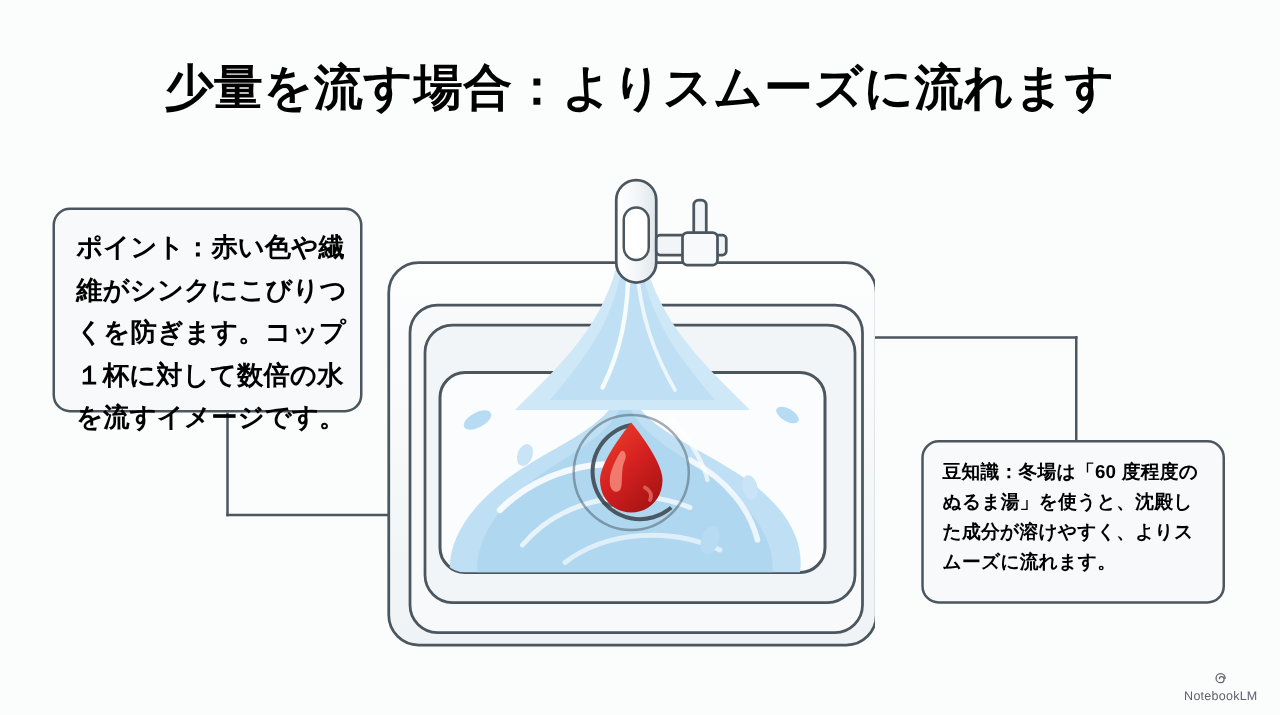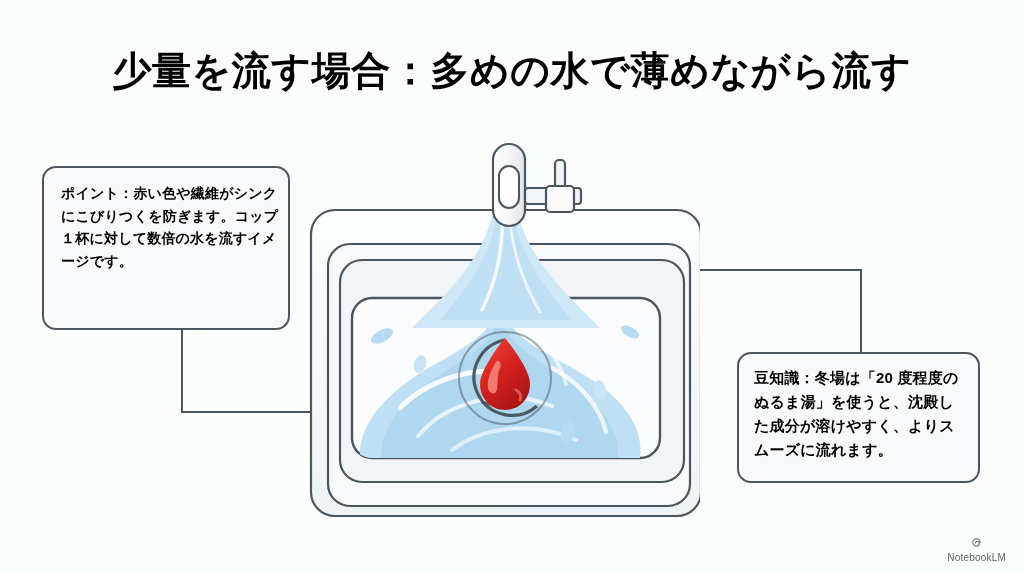--- a/index.html
+++ b/index.html
@@ -34,21 +34,21 @@
   }
   
   .callout {
     position: absolute;
     box-sizing: border-box;
     background: #f7f9fa;
     border: 2px solid #4c565f;
     border-radius: 14px;
     color: #000000;
     font-weight: bold;
-    font-size: 14px;
+    font-size: 21px;
     line-height: 1.62;
     padding: 14px 4px 14px 17px;
     letter-spacing: 0.2px;
   }
   .callout-left {
     left: 42px;
     top: 166px;
     width: 248px;
     height: 164px;
   }
@@ -100,21 +100,21 @@
     letter-spacing: 0.2px;
     flex-direction: column;
   }
   .watermark svg { display: block; }
 </style>
 </head>
 <body>
 
 <div class="slide" style="background: rgb(251, 252, 252);">
 
-  <div class="title">少量を流す場合：多めの水で薄めながら流す</div>
+  <div class="title">少量を流す場合：よりスムーズに流れます</div>
 
   <div class="conn conn-v conn-l-v"></div>
   <div class="conn conn-h conn-l-h"></div>
 
   <div class="conn conn-h conn-r-h"></div>
   <div class="conn conn-v conn-r-v"></div>
 
   <div class="sink-wrap">
     <svg class="sink-svg" viewBox="0 0 400 380" xmlns="http://www.w3.org/2000/svg">
       <defs>
@@ -203,21 +203,21 @@
                  C219,270 230,259 230,244 C230,228 205,198 205,198 Z" fill="url(#dropGrad)"></path>
         <path d="M196,222 C190,232 187,240 188,248 C189,253 193,255 196,252
                  C199,248 196,236 200,228 C202,224 199,218 196,222 Z" fill="#f4897a" opacity="0.85"></path>
         <path d="M216,250 C220,252 222,256 220,260" fill="none" stroke="#f4897a" stroke-width="3" stroke-linecap="round" opacity="0.6"></path>
       </g>
     </svg>
   </div>
 
   <div class="callout callout-left">ポイント：赤い色や繊維がシンクにこびりつくを防ぎます。コップ１杯に対して数倍の水を流すイメージです。</div>
 
-  <div class="callout callout-right">豆知識：冬場は「20 度程度のぬるま湯」を使うと、沈殿した成分が溶けやすく、よりスムーズに流れます。</div>
+  <div class="callout callout-right">豆知識：冬場は「60 度程度のぬるま湯」を使うと、沈殿した成分が溶けやすく、よりスムーズに流れます。</div>
 
   <div class="watermark">
     <span>
       <svg width="11" height="11" viewBox="0 0 24 24" fill="none" stroke="#5f6368" stroke-width="2.2" stroke-linecap="round">
         <path d="M20 12a8 8 0 1 0-8 8 6 6 0 0 0 6-6 4.5 4.5 0 0 0-4.5-4.5A3.5 3.5 0 0 0 10 13"></path>
       </svg>
     </span>
     <span>NotebookLM</span>
   </div>
 

